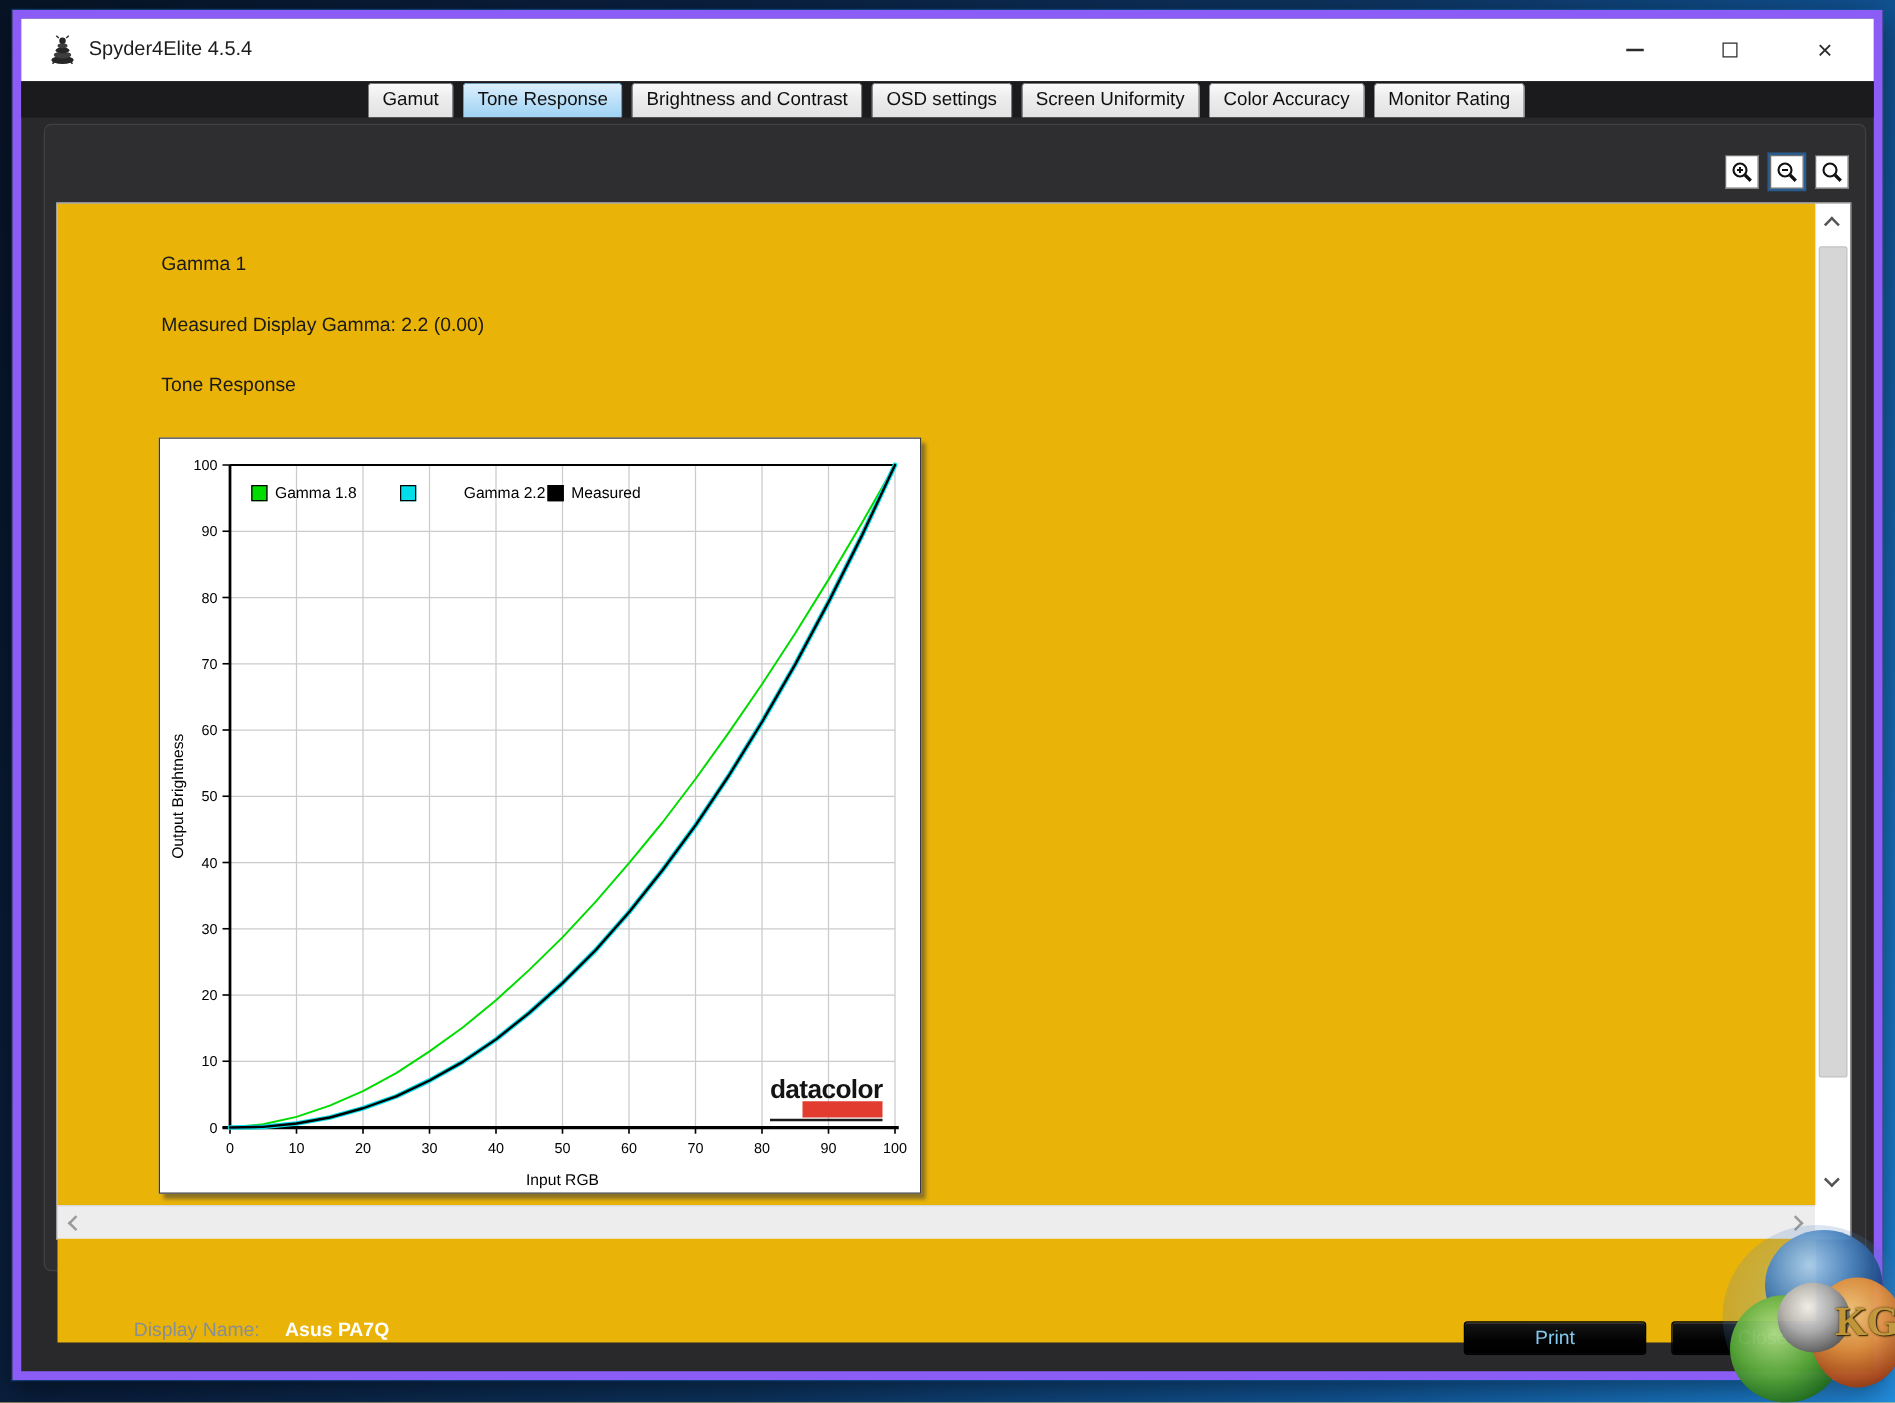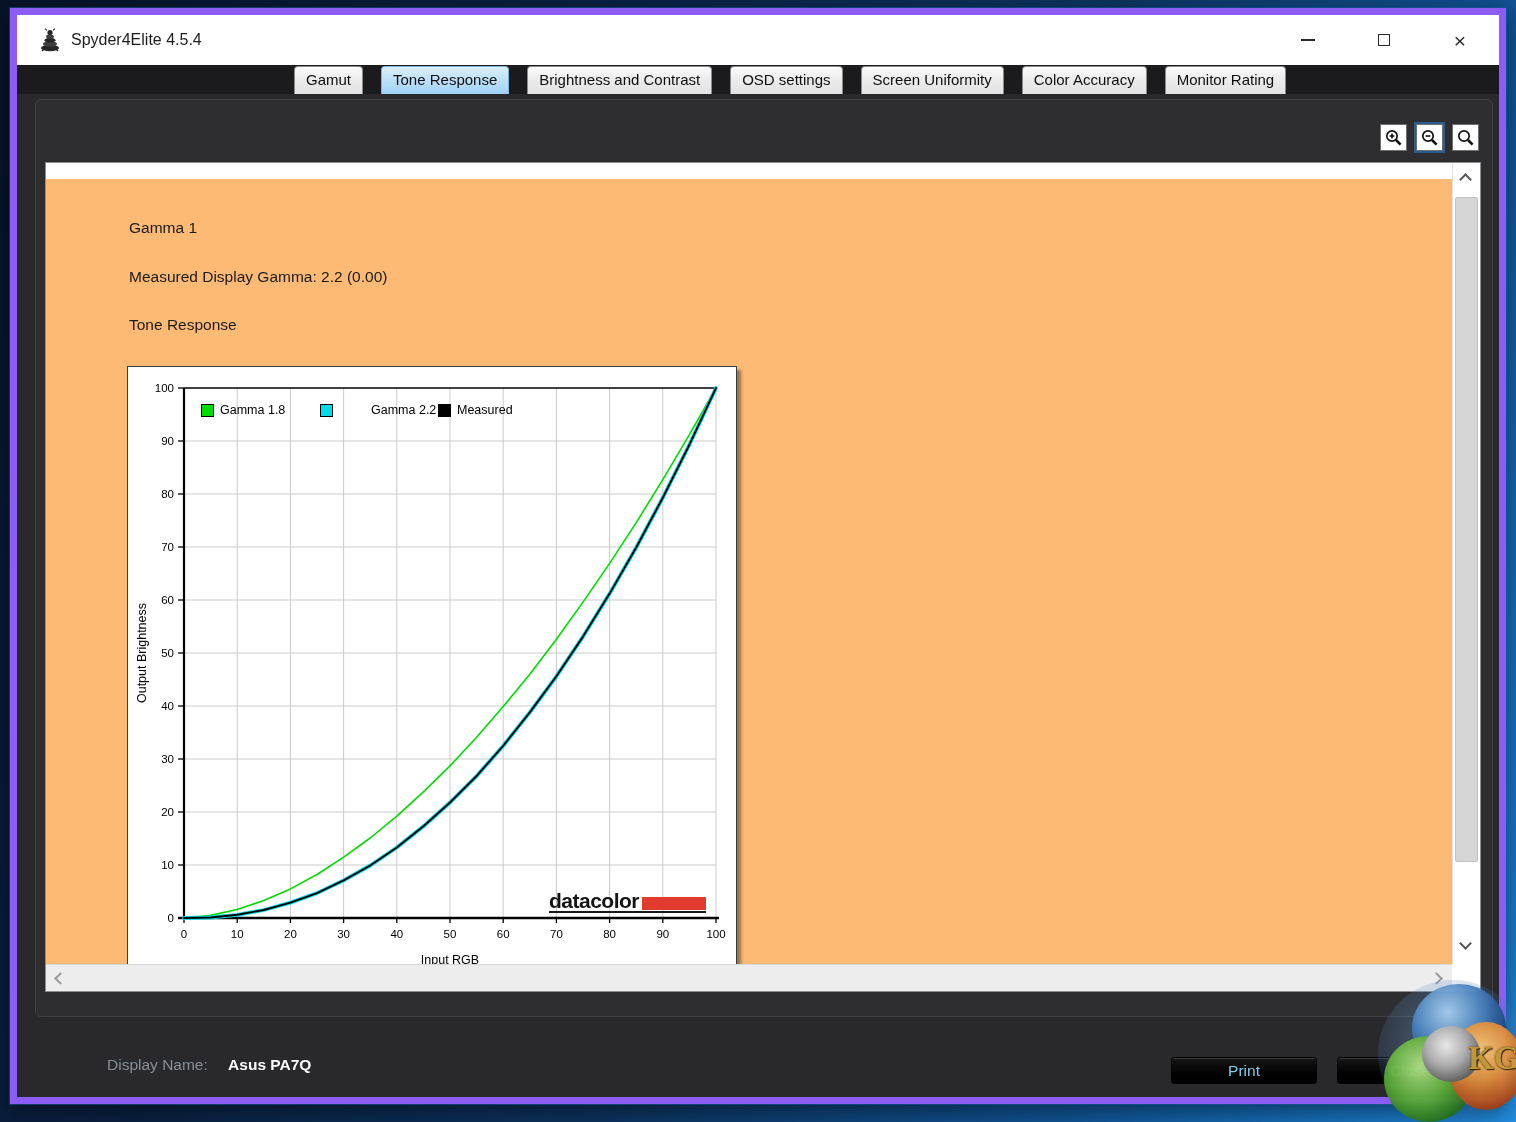--- a/index.html
+++ b/index.html
@@ -18,21 +18,21 @@
   .app-icon { margin-left:20px; width:26px; height:26px; display:inline-block; }
   .title { margin-left:8px; font-size:16px; color:#1d1d1d; }
   .controls { position:absolute; right:26px; top:0; height:50px; display:flex; align-items:center; gap:50px; }
   .ctrl { width:26px; height:26px; display:flex; align-items:center; justify-content:center; cursor:default; }
   .minbar { width:14px; height:0; border-top:2px solid #2b2b2b; display:block; }
   .maxbox { width:12px; height:12px; border:1.5px solid #2b2b2b; display:block; }
   .closex { font-size:21px; color:#2b2b2b; line-height:1; }
   
   .tabstrip { position:absolute; left:0; top:50px; width:100%; height:29px; background:#1b1b1d; display:flex; align-items:flex-end; padding-left:277px; }
   .tab {
-    height:28px; line-height:26px; padding:0 11px; margin-right:18px; font-size:15px; color:#0f0f0f;
+    height:28px; line-height:26px; padding:0 11px; margin-right:7px; font-size:15px; color:#0f0f0f;
     background:linear-gradient(#fbfbfb,#ececec 45%,#e2e2e2); border:1px solid #8a8a8a; border-bottom:none;
     border-radius:4px 4px 0 0; white-space:nowrap; cursor:default;
   }
   .tab.selected { background:linear-gradient(#dcEFfc,#bfe2f9 45%,#9ed2f4); border-color:#7fb4da; }
   
   .inner-panel { position:absolute; left:18px; top:84px; width:1458px; height:918px; background:#2e2e30; border:1px solid #404044; border-radius:6px; }
   
   .ref-row { position:absolute; left:28px; top:102px; width:478px; height:36px; background:#323237; }
   .ref-label { position:absolute; left:137px; top:9px; font-size:15px; color:#8b9299; }
   .checkbox { position:absolute; top:8px; width:19px; height:19px; background:#ffffff; display:flex; align-items:center; justify-content:center; cursor:default; }
@@ -40,34 +40,34 @@
   .checkbox.checked svg { display:block; }
   .cb1 { left:305px; } .cb2 { left:397px; }
   .cb-label { position:absolute; top:10px; font-size:15px; color:#8b9299; }
   .cbl1 { left:342px; } .cbl2 { left:431px; }
   
   .zoom-group { position:absolute; left:1363px; top:109px; display:flex; gap:9px; }
   .zoom-btn { width:27px; height:27px; background:#ffffff; border:1px solid #6f6f6f; display:flex; align-items:center; justify-content:center; cursor:default; }
   .zoom-btn.active { outline:2px solid #2a5d8f; outline-offset:0px; }
   
   .content-outer { position:absolute; left:28px; top:147px; width:1436px; height:830px; background:#ffffff; border:1px solid #8f8f8f; }
-  .content-inner { position:absolute; left:0; top:16px; width:1407px; height:801px; background:#fdba74; overflow:hidden; }
+  .content-inner { position:absolute; left:0; top:0; width:1407px; height:911px; background:#eab308; overflow:hidden; }
   .report-text { position:absolute; left:83px; font-size:15.5px; color:#1a1a1a; }
   .rt1 { top:40px; } .rt2 { top:89px; } .rt3 { top:137px; }
   
   .chart-box { position:absolute; left:81px; top:187px; width:610px; height:605px; background:#ffffff; border:1px solid #3c3c3c; box-shadow:4px 4px 3px rgba(60,60,60,.55); }
   .chart-box svg text { font-family:"Liberation Sans","DejaVu Sans",sans-serif; }
   .tick-label { font-size:11.5px; fill:#000; }
   .ax-label { font-size:12.5px; fill:#000; }
   .legend { position:absolute; left:73px; top:36px; height:16px; }
   .legend-item { position:absolute; top:0; display:flex; align-items:center; gap:6px; }
   .li1 { left:0px; } .li2 { left:119px;gap:38px; } .li3 { left:237px; }
   .legend-swatch { width:13px; height:13px; border:1.5px solid #000; display:inline-block; }
   .legend-label { font-size:12.5px; color:#000; white-space:nowrap; }
-  .dc-logo { position:absolute; right:30px; bottom:57px; display:flex; align-items:flex-end; border-bottom:2.5px solid #1a1a1a; padding-bottom:1px; }
+  .dc-logo { position:absolute; right:30px; bottom:57px; display:flex; align-items:flex-end; border-bottom:2.5px solid #1a1a1a; padding-bottom:1px;flex-direction:column; }
   .dc-text { font-weight:bold; font-size:21px; letter-spacing:-0.5px; color:#141414; line-height:0.85; }
   .dc-bar { width:64px; height:13px; margin-left:3px; }
   
   .vscroll { position:absolute; right:0; top:0; width:28px; height:801px; background:#ffffff; border-left:1px solid #e2e2e2; }
   .vthumb { position:absolute; left:2px; top:34px; width:23px; height:665px; background:#d6d6d6; border:1px solid #c2c2c2; border-radius:2px; }
   .hscroll { position:absolute; left:0; bottom:0; width:1407px; height:27px; background:#ededed; border-top:1px solid #d8d8d8; }
   .scroll-corner { position:absolute; right:0; bottom:0; width:28px; height:27px; background:#ffffff; }
   .chev { display:block; width:9px; height:9px; border-right:2px solid #555; border-bottom:2px solid #555; }
   .chev-up   { transform:rotate(-135deg); position:absolute; left:8px; top:12px; }
   .chev-down { transform:rotate(45deg);  position:absolute; left:8px; top:776px; }

